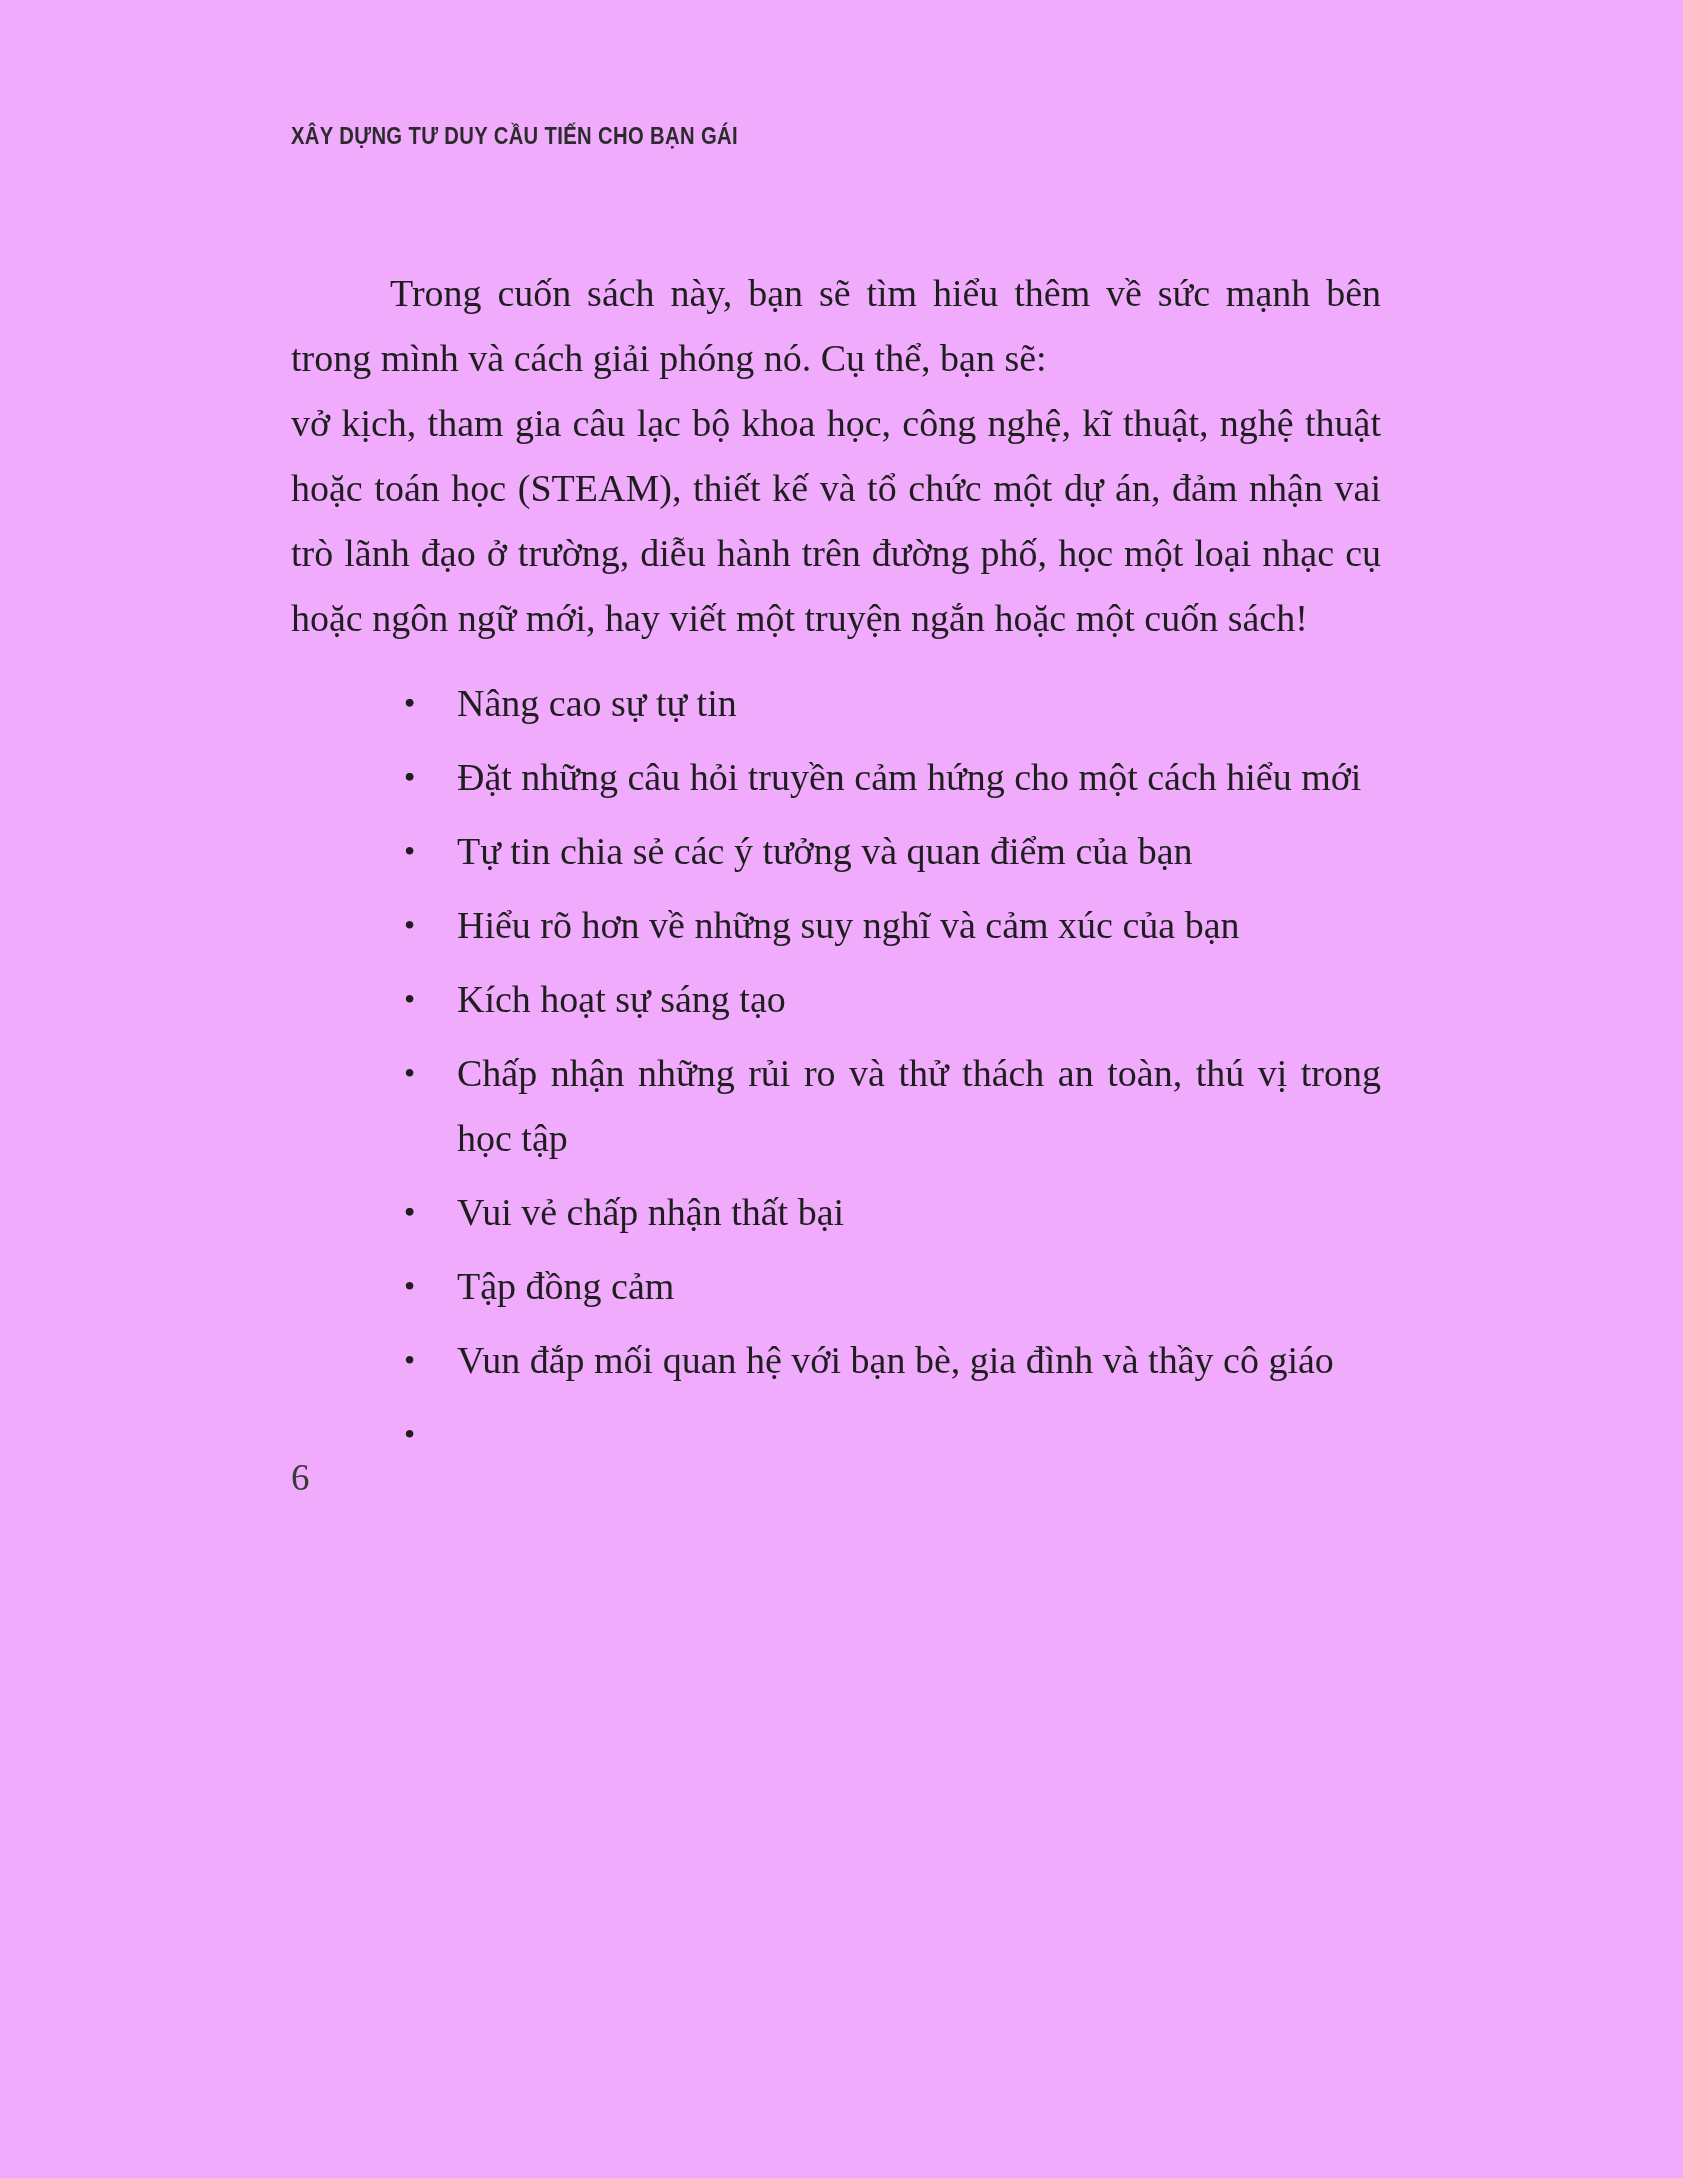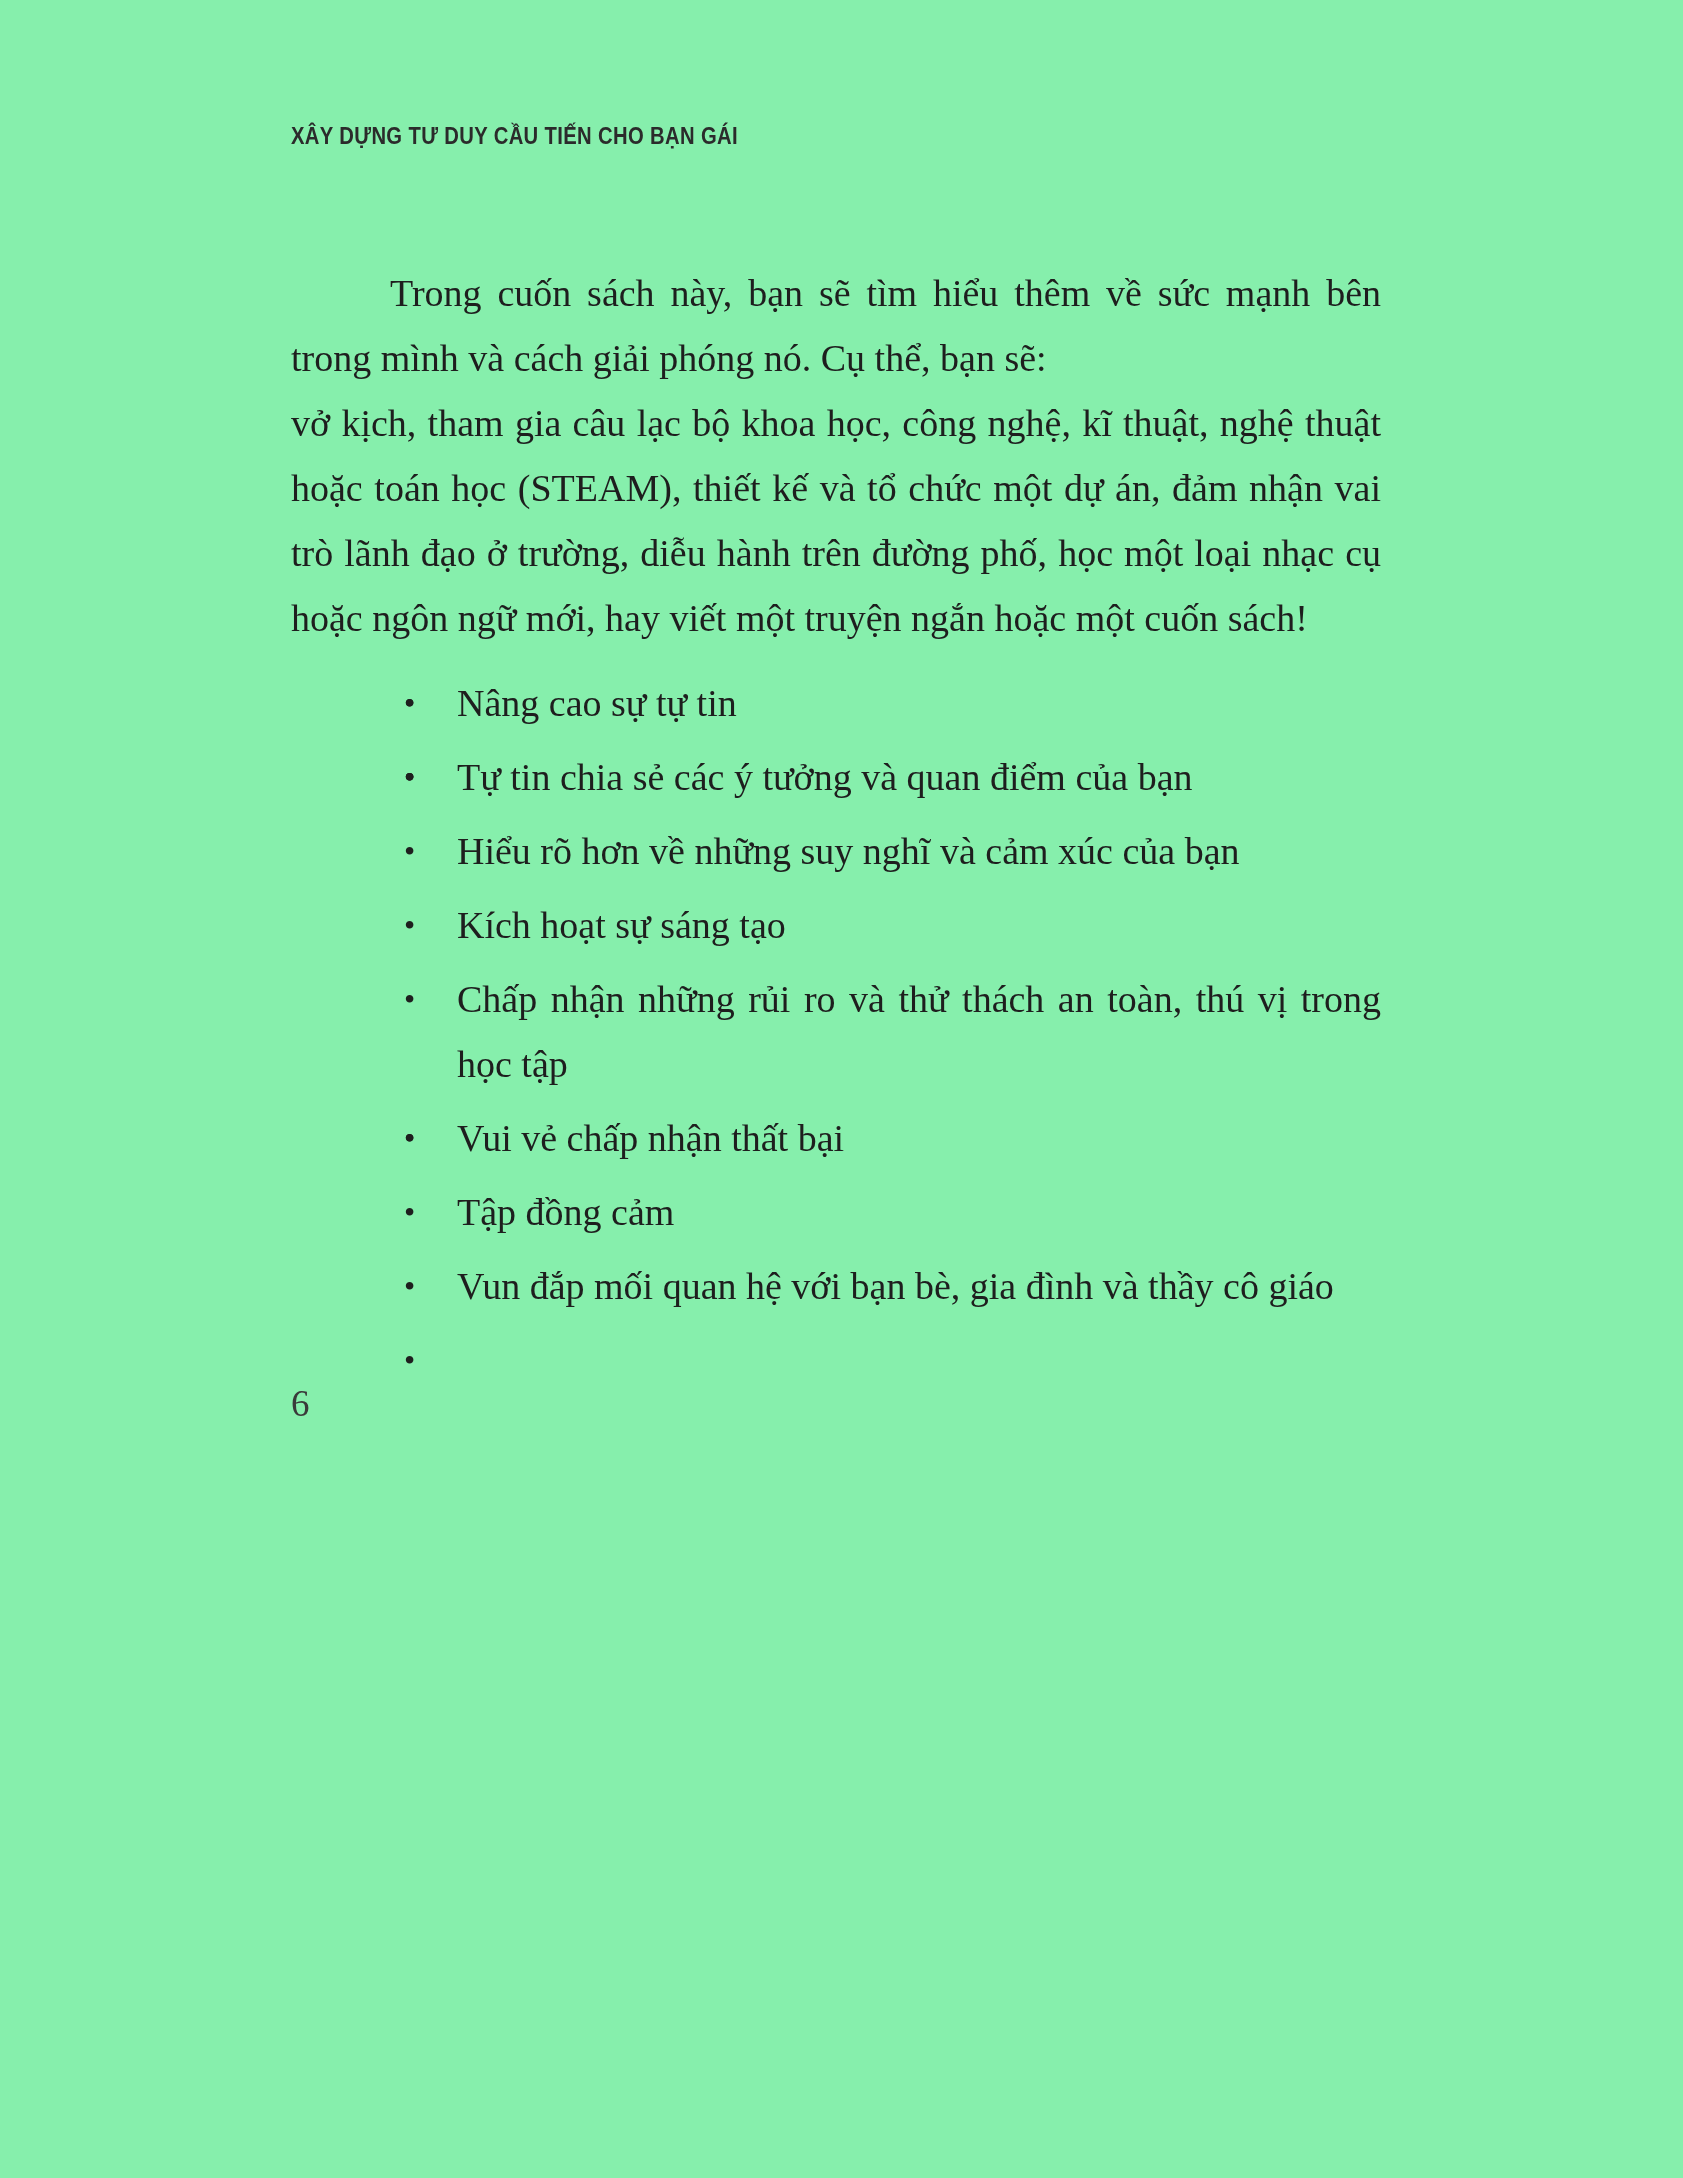--- a/index.html
+++ b/index.html
@@ -9,21 +9,21 @@
     height: 2178px;
     position: relative;
     font-family: "Liberation Serif", serif;
     color: #1e1e1e;
     overflow: hidden;
   }
   .page {
     position: absolute;
     inset: 0;
     padding: 123px 302px 0 291px;
-    background: #86efac;
+    background: #f0abfc;
   }
   .running-head {
     font-family: "Liberation Sans", sans-serif;
     font-weight: 700;
     font-size: 23px;
     letter-spacing: 0.4px;
     color: #2b2b2b;
     transform: scaleX(0.88);
     transform-origin: left center;
     white-space: nowrap;
@@ -88,20 +88,21 @@
       </li>
         <li class="bullet-item">
         <span class="dot">•</span>
         <span class="bullet-text">Nâng cao sự tự tin</span>
       </li>
         <li class="bullet-item">
         <span class="dot">•</span>
       </li>
         <li class="bullet-item">
         <span class="dot">•</span>
+        <span class="bullet-text">Đặt những câu hỏi truyền cảm hứng cho một cách hiểu mới</span>
       </li>
         <li class="bullet-item">
         <span class="dot">•</span>
         <span class="bullet-text">Tự tin chia sẻ các ý tưởng và quan điểm của bạn</span>
       </li>
         <li class="bullet-item">
         <span class="dot">•</span>
         <span class="bullet-text">Hiểu rõ hơn về những suy nghĩ và cảm xúc của bạn</span>
       </li>
         <li class="bullet-item">

